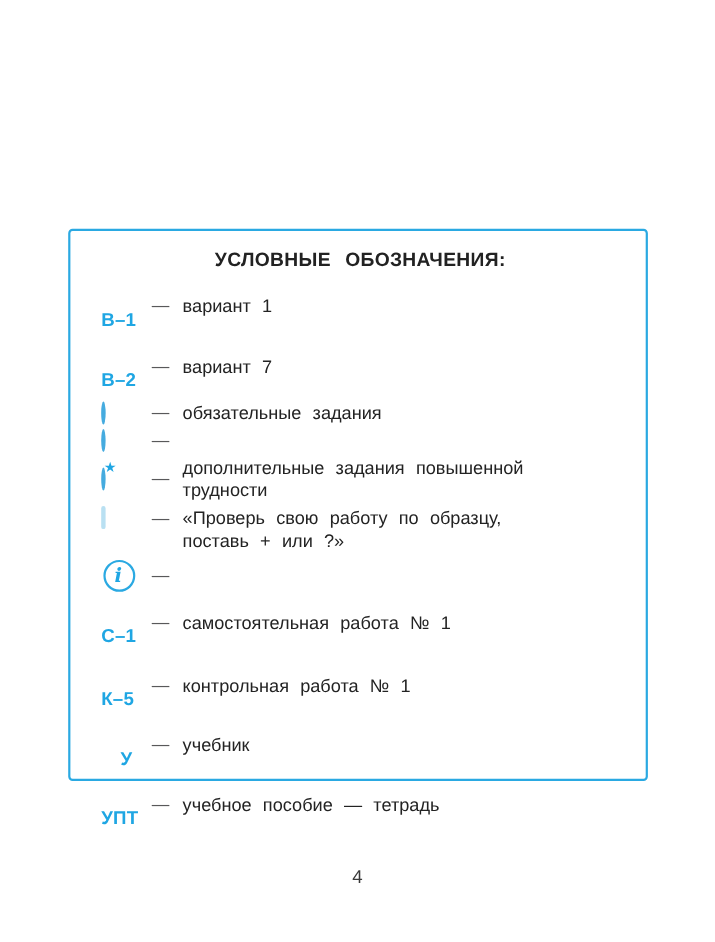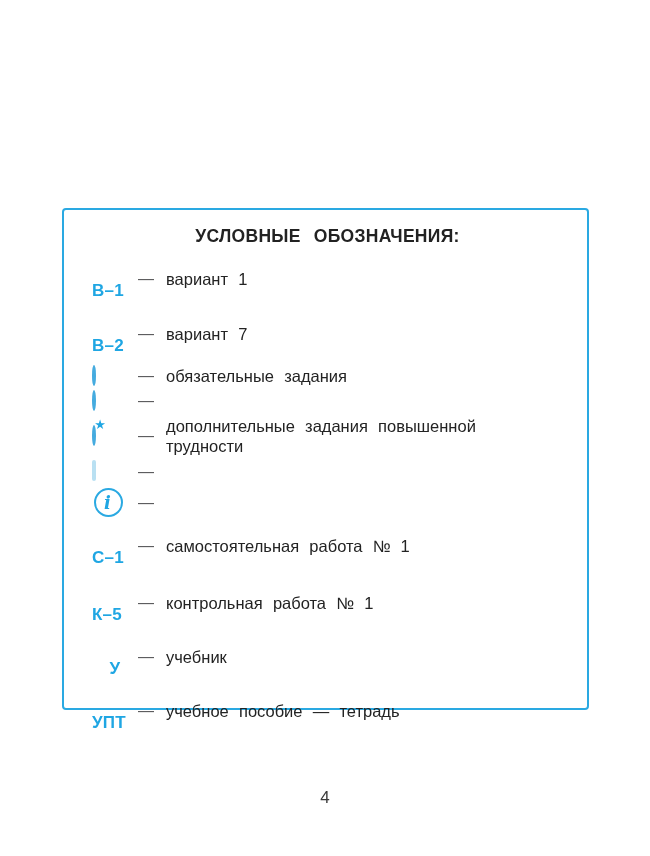--- a/index.html
+++ b/index.html
@@ -180,20 +180,24 @@
       </span>
       <span class="dash">—</span>
       <span class="desc">дополнительные задания повышенной трудности</span>
     </div>
 
     <div class="row top mb-sq">
       <span class="sym-cell">
         <span class="square"></span>
       </span>
       <span class="dash">—</span>
+      <span class="desc two-line">
+        <div>«Проверь свою работу по образцу,</div>
+        <div>поставь + или ?»</div>
+      </span>
     </div>
 
     <div class="row mb-info">
       <span class="sym-cell">
         <span class="info-circle">
           <span class="glyph">i</span>
         </span>
       </span>
       <span class="dash">—</span>
     </div>

